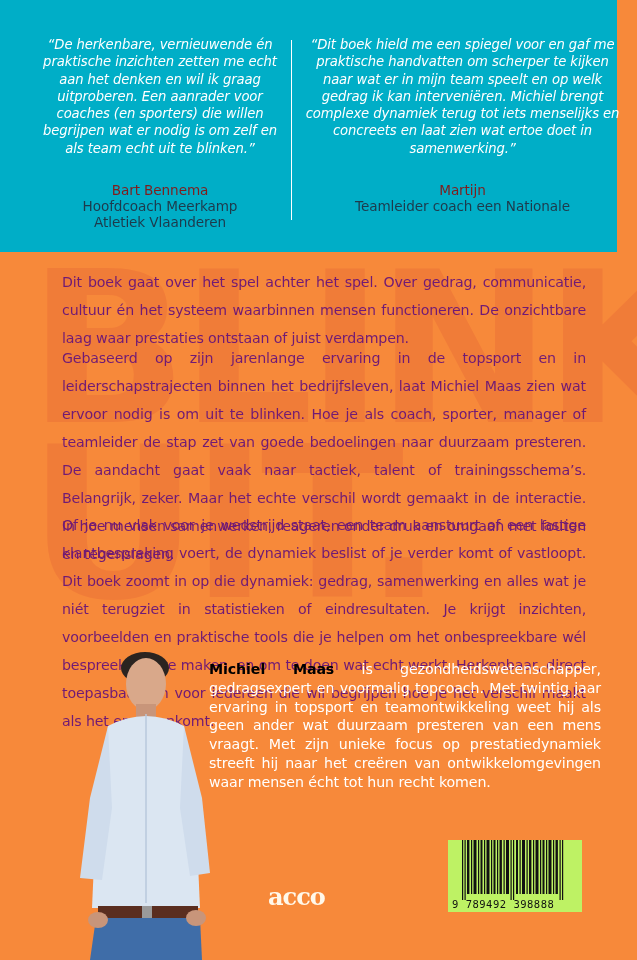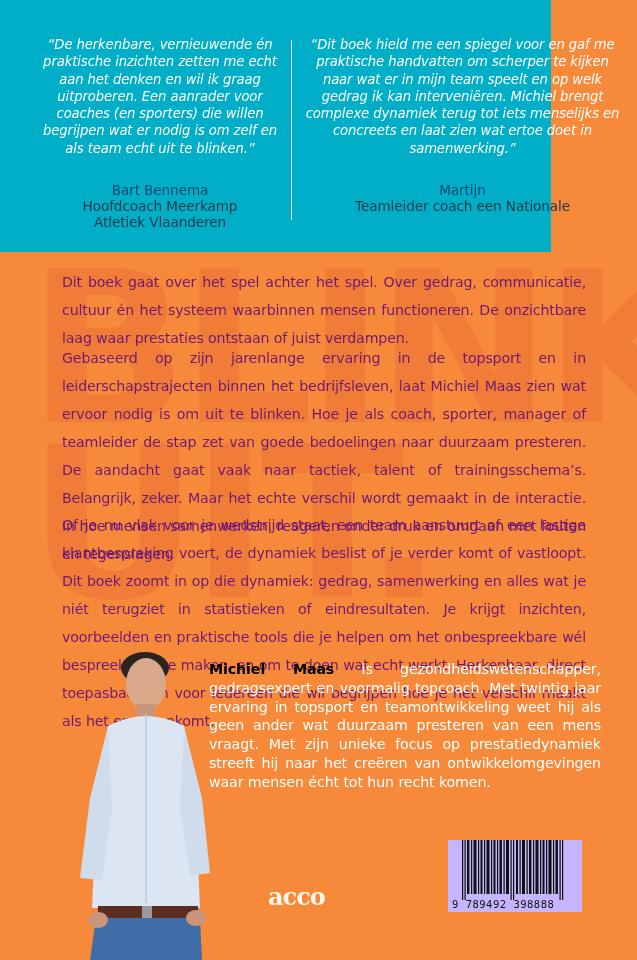--- a/index.html
+++ b/index.html
@@ -1,37 +1,37 @@
 <!DOCTYPE html>
 <html><head>
 <meta charset="utf-8">
 <style>
   html, body { margin:0; padding:0; }
   body { width:637px; height:960px; overflow:hidden; background:#f7893a; font-family:"DejaVu Sans", sans-serif; position:relative; }
-  .top { position:absolute; left:0; top:0; width:551px; height:252px; background:#00aec7; }
+  .top { position:absolute; left:0; top:0; width:617px; height:252px; background:#00aec7; }
   .divider { position:absolute; left:291px; top:40px; width:1px; height:180px; background:#ffffff; }
   .quote { position:absolute; top:36px; text-align:center; color:#ffffff; font-style:italic; font-size:13.2px; line-height:17.3px; letter-spacing:-0.1px; }
   .quote.q1 { left:40px; width:240px; }
   .quote.q2 { left:305px; width:315px; }
   .quote p { margin:0; }
   .attr { margin-top:20px; font-style:normal; font-size:13.6px; line-height:16px; }
-  .attr .name { color:#0c4a6e;margin-top:25px; }
+  .attr .name { color:#7f1d1d;margin-top:25px; }
   .attr .role { color:#1d3a4c; }
   .watermark { position:absolute; left:28px; top:262px; font-family:"DejaVu Sans", sans-serif; font-weight:bold; font-size:210px; line-height:175px; color:#ec7237; opacity:0.55; letter-spacing:-8px; pointer-events:none; }
   .watermark div { white-space:nowrap; }
   .body { position:absolute; left:62px; width:524px; color:#701a75; font-size:14.2px; line-height:28px; text-align:justify; letter-spacing:-0.15px; }
   .body p { margin:0; }
   .p1 { top:268px; }
   .p2 { top:344px; }
   .p3 { top:511px; }
   .bio { position:absolute; left:209px; top:660px; width:392px; color:#ffffff; font-size:14.2px; line-height:18.8px; text-align:justify; letter-spacing:-0.1px; }
   .bio b { font-weight:bold; color:#000000; }
   .person { position:absolute; left:50px; top:648px; width:165px; height:312px; }
   .logo { position:absolute; left:268px; top:882px; color:#fff8ea; font-family:"DejaVu Serif", serif; font-weight:bold; font-size:24px; letter-spacing:-1px; }
-  .barcode { position:absolute; left:448px; top:840px; width:134px; height:72px; background:#c4b5fd; }
+  .barcode { position:absolute; left:448px; top:840px; width:134px; height:72px; background:#bef264; }
   .barcode .bars { position:absolute; left:6px; top:0; width:122px; height:60px; }
   .barcode .digits { position:absolute; left:4px; bottom:2px; font-family:"DejaVu Sans Mono", monospace; font-size:10.5px; color:#111; letter-spacing:0.5px; white-space:nowrap; }
 </style>
 </head>
 <body>
 
 <div class="top">
   <div class="quote q1">
     <p>“De herkenbare, vernieuwende én praktische inzichten zetten me echt aan het denken en wil ik graag uitproberen. Een aanrader voor coaches (en sporters) die willen begrijpen wat er nodig is om zelf en als team echt uit te blinken.”</p>
     <div class="attr">

